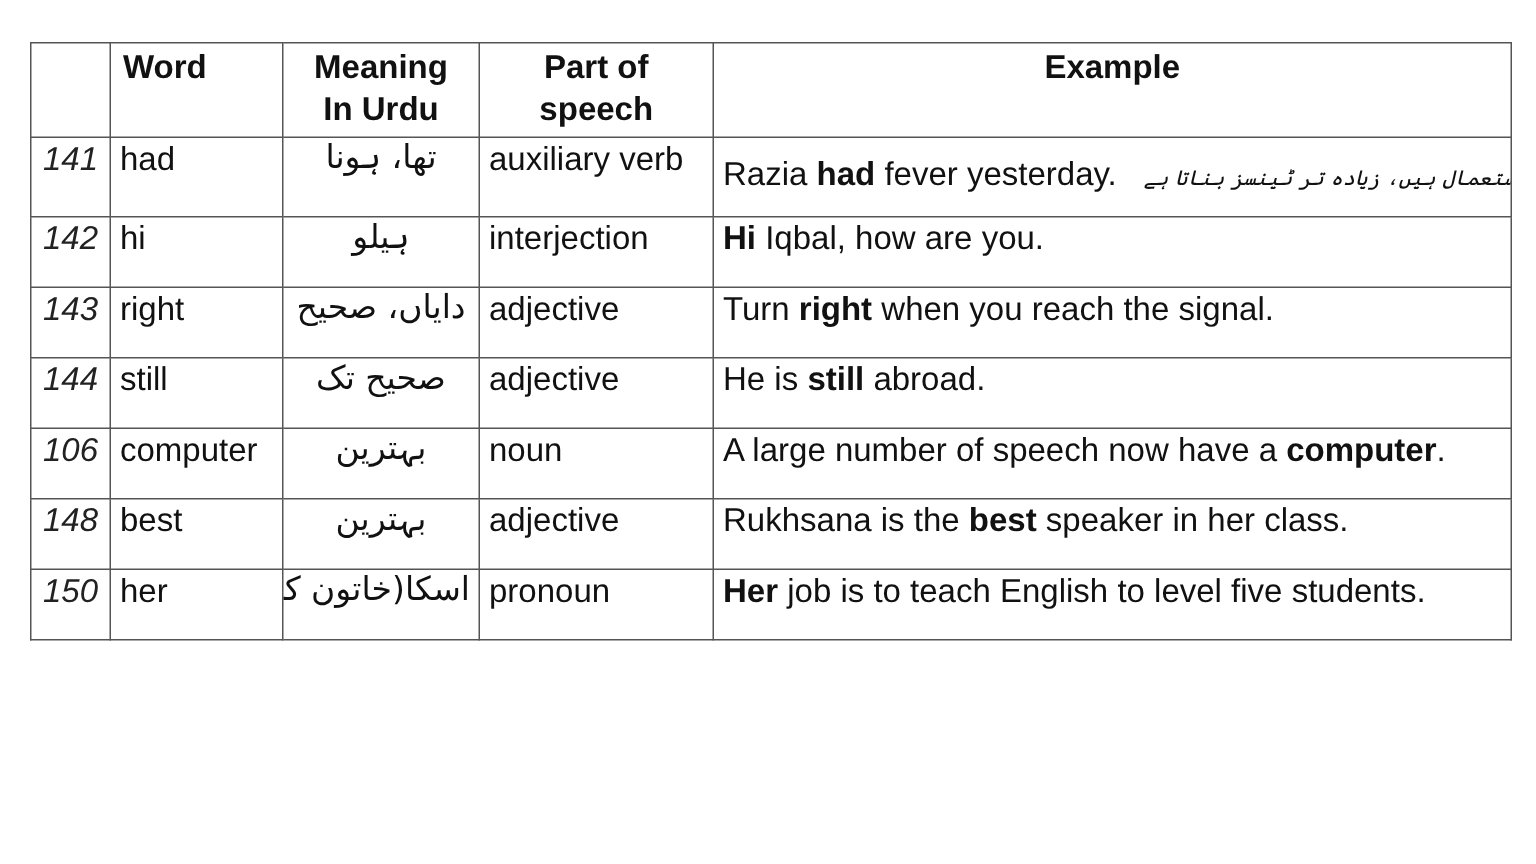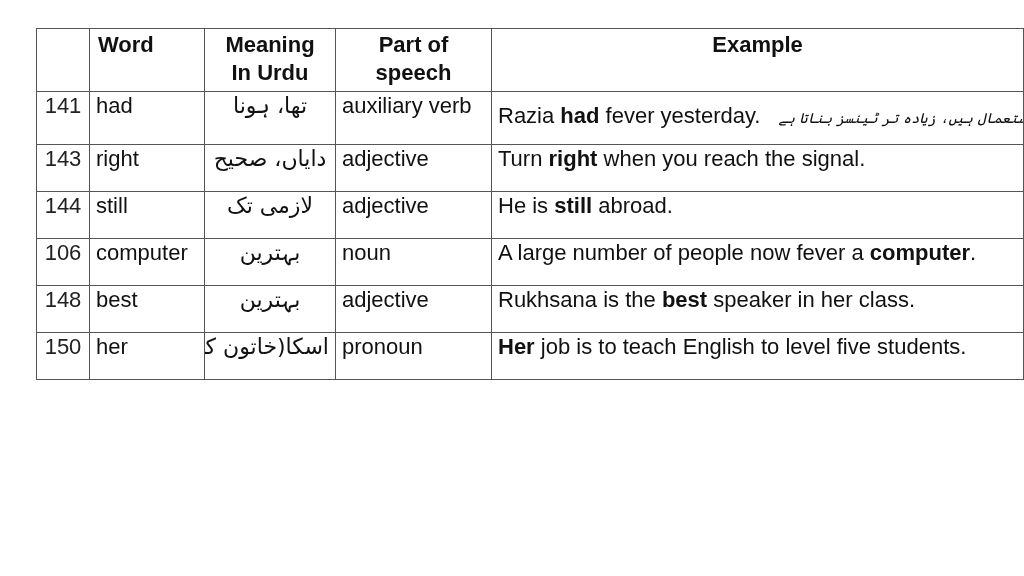--- a/index.html
+++ b/index.html
@@ -1,34 +1,34 @@
 <!DOCTYPE html>
 <html><head>
 <meta charset="utf-8">
 <style>
   html, body { margin: 0; padding: 0; background: #ffffff; }
   body { width: 1024px; height: 576px; position: relative; overflow: hidden;
          font-family: "Liberation Sans", sans-serif; color: #111; }
   table.vocab {
-    position: absolute; left: 36px; top: 28px;
+    position: absolute; left: 20px; top: 28px;
     border-collapse: collapse; table-layout: fixed;
     width: 987px;
   }
   table.vocab td, table.vocab th {
     border: 1px solid #555; padding: 0 6px; vertical-align: top;
     font-size: 22px; line-height: 24px; overflow: hidden; white-space: nowrap;
   }
   table.vocab th {
     height: 60px; font-weight: bold; font-size: 22px; line-height: 28px;
     padding-top: 2px;
   }
   table.vocab th.word-h { text-align: left; padding-left: 8px; }
   table.vocab tr.row td { height: 44px; padding-top: 2px; }
   table.vocab tr.row.first td { height: 40px; }
-  td.num { text-align: center; color: #222; padding: 2px 2px 0 2px; }
+  td.num { text-align: center; color: #222; padding: 2px 2px 0 2px; font-style: italic; }
   td.urdu { text-align: center; font-family: "DejaVu Sans", sans-serif;
             font-size: 15px; direction: rtl; padding-top: 10px; }
   td.urdu-small { font-size: 13px; }
   td.example { padding-left: 7px; }
   td.example b { font-weight: bold; }
   .ex-urdu { font-family: "DejaVu Sans", sans-serif; font-size: 14px; font-style: italic;
              direction: rtl; unicode-bidi: isolate; margin-left: 18px; }
   .ex-first { padding-top: 12px !important; font-size: 21px; }
 </style>
 </head>
@@ -53,39 +53,46 @@
   </thead>
   <tbody>
     <tr class="row first">
       <td class="num">141</td>
       <td>had</td>
       <td class="urdu">تھا، ہونا</td>
       <td>auxiliary verb</td>
       <td class="example ex-first"><span>Razia </span><b>had</b><span> fever yesterday.</span><span class="ex-urdu">اس کے بہت استعمال ہیں، زیادہ تر ٹینسز بناتا ہے</span></td>
     </tr>
     <tr class="row">
+      <td class="num">142</td>
+      <td>hi</td>
+      <td class="urdu">ہیلو</td>
+      <td>interjection</td>
+      <td class="example"><span></span><b>Hi</b><span> Iqbal, how are you.</span></td>
+    </tr>
+    <tr class="row">
       <td class="num">143</td>
       <td>right</td>
       <td class="urdu">دایاں، صحیح</td>
       <td>adjective</td>
       <td class="example"><span>Turn </span><b>right</b><span> when you reach the signal.</span></td>
     </tr>
     <tr class="row">
       <td class="num">144</td>
       <td>still</td>
-      <td class="urdu">لازمی تک</td>
+      <td class="urdu">صحیح تک</td>
       <td>adjective</td>
       <td class="example"><span>He is </span><b>still</b><span> abroad.</span></td>
     </tr>
     <tr class="row">
       <td class="num">106</td>
       <td>computer</td>
       <td class="urdu">بہترین</td>
       <td>noun</td>
-      <td class="example"><span>A large number of people now fever a </span><b>computer</b><span>.</span></td>
+      <td class="example"><span>A large number of speech now have a </span><b>computer</b><span>.</span></td>
     </tr>
     <tr class="row">
       <td class="num">148</td>
       <td>best</td>
       <td class="urdu">بہترین</td>
       <td>adjective</td>
       <td class="example"><span>Rukhsana is the </span><b>best</b><span> speaker in her class.</span></td>
     </tr>
     <tr class="row">
       <td class="num">150</td>

